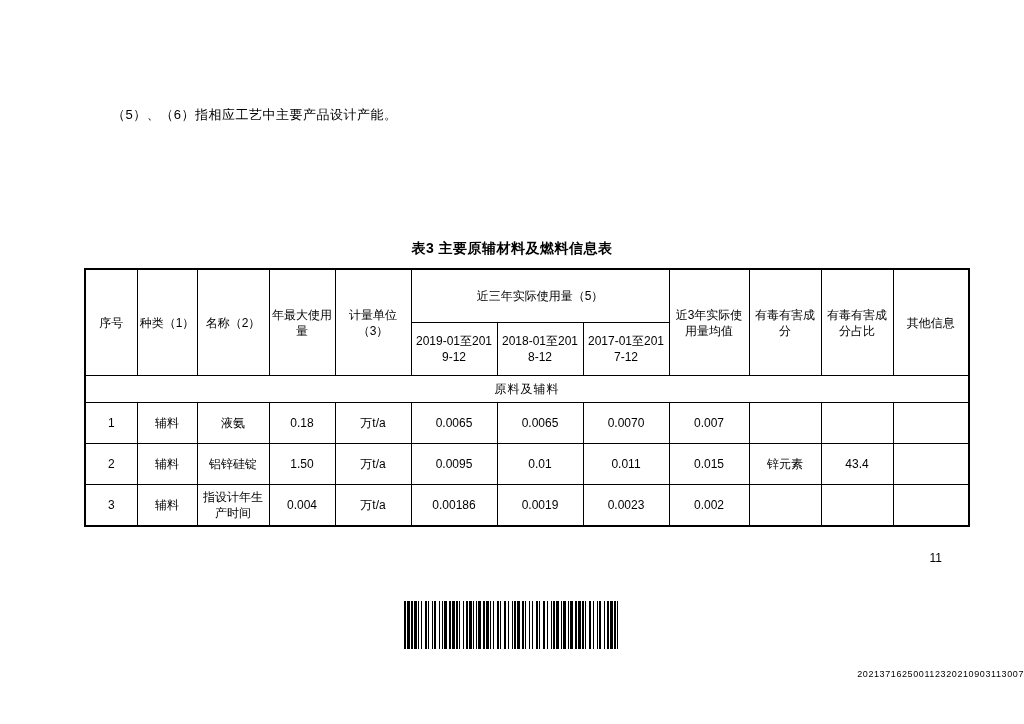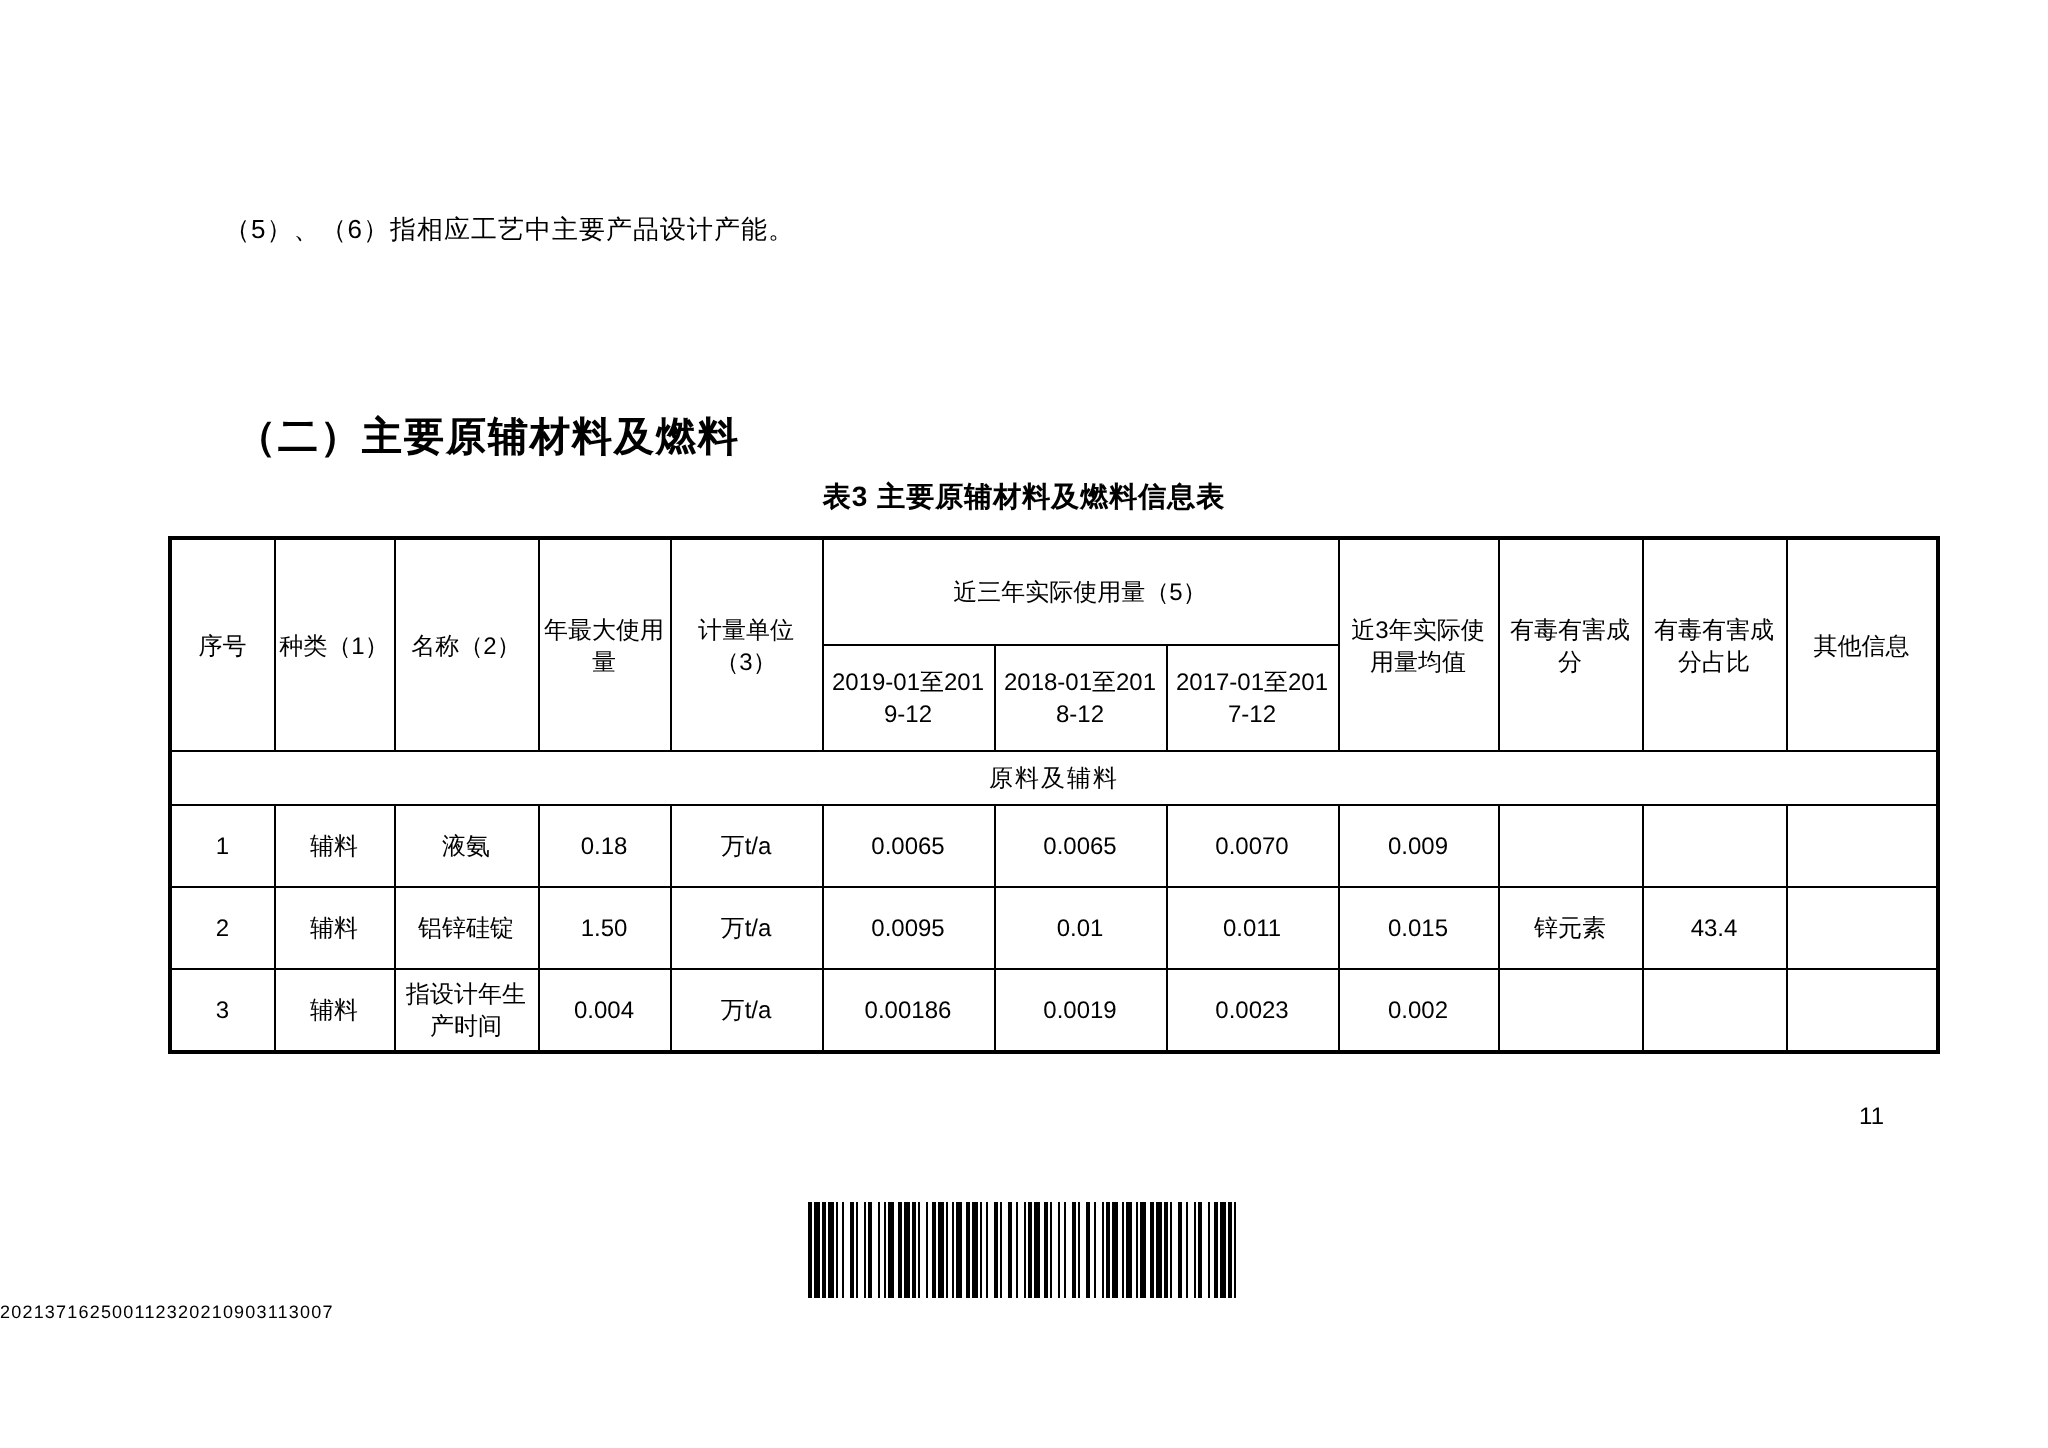--- a/index.html
+++ b/index.html
@@ -104,34 +104,33 @@
   .barcode i {
     display: inline-block;
     height: 48px;
     background: #000;
     vertical-align: top;
   }
   .barcode-text {
     font-family: "Liberation Sans", sans-serif;
     font-size: 9px;
     letter-spacing: 0.6px;
-    margin-top: 2px;
-    text-align: left;
+    margin-top: 20px;
+    text-align: right;
   }
 </style>
 </head>
 <body>
 
 <div class="page">
 
   <div class="notes">
     <div>（5）、（6）指相应工艺中主要产品设计产能。</div>
   </div>
 
-  <div class="section-heading">（二）主要原辅材料及燃料</div>
 
   <div class="table-title">表3 主要原辅材料及燃料信息表</div>
 
   <table class="maintable">
     <colgroup>
       <col style="width:52px">
       <col style="width:60px">
       <col style="width:72px">
       <col style="width:66px">
       <col style="width:76px">
@@ -169,21 +168,21 @@
 
       <tr class="data-row">
         <td>1</td>
         <td>辅料</td>
         <td>液氨</td>
         <td>0.18</td>
         <td>万t/a</td>
         <td>0.0065</td>
         <td>0.0065</td>
         <td>0.0070</td>
-        <td>0.009</td>
+        <td>0.007</td>
         <td></td>
         <td></td>
         <td></td>
       </tr>
 
       <tr class="data-row">
         <td>2</td>
         <td>辅料</td>
         <td>铝锌硅锭</td>
         <td>1.50</td>

